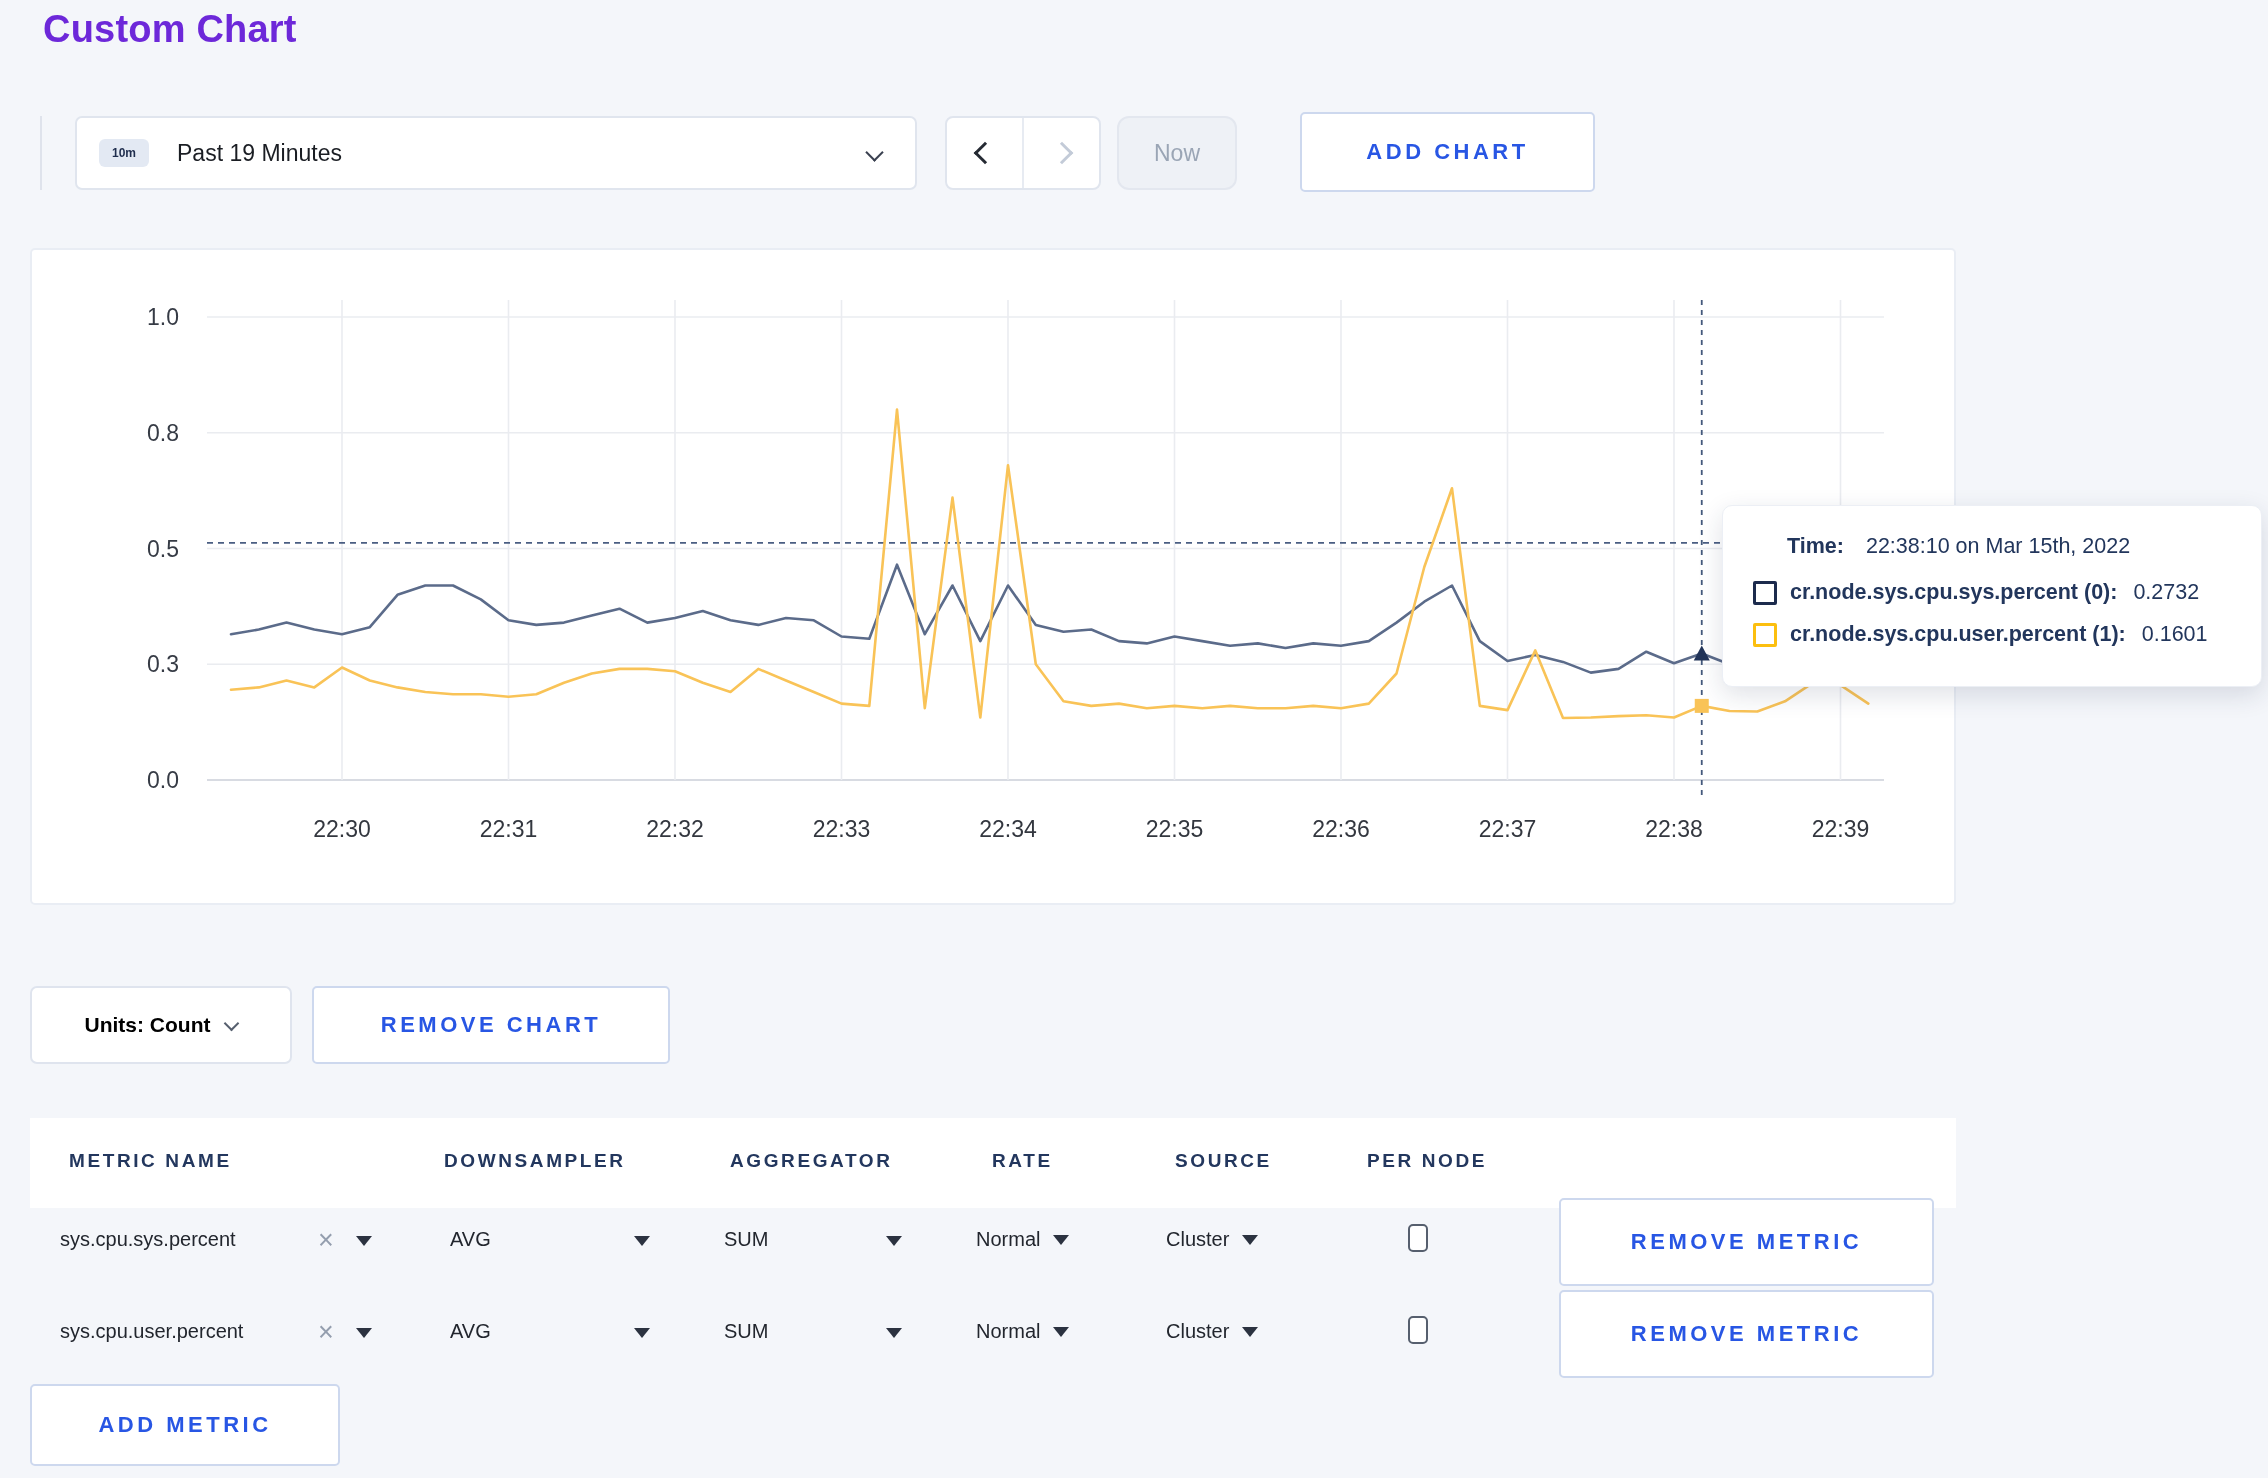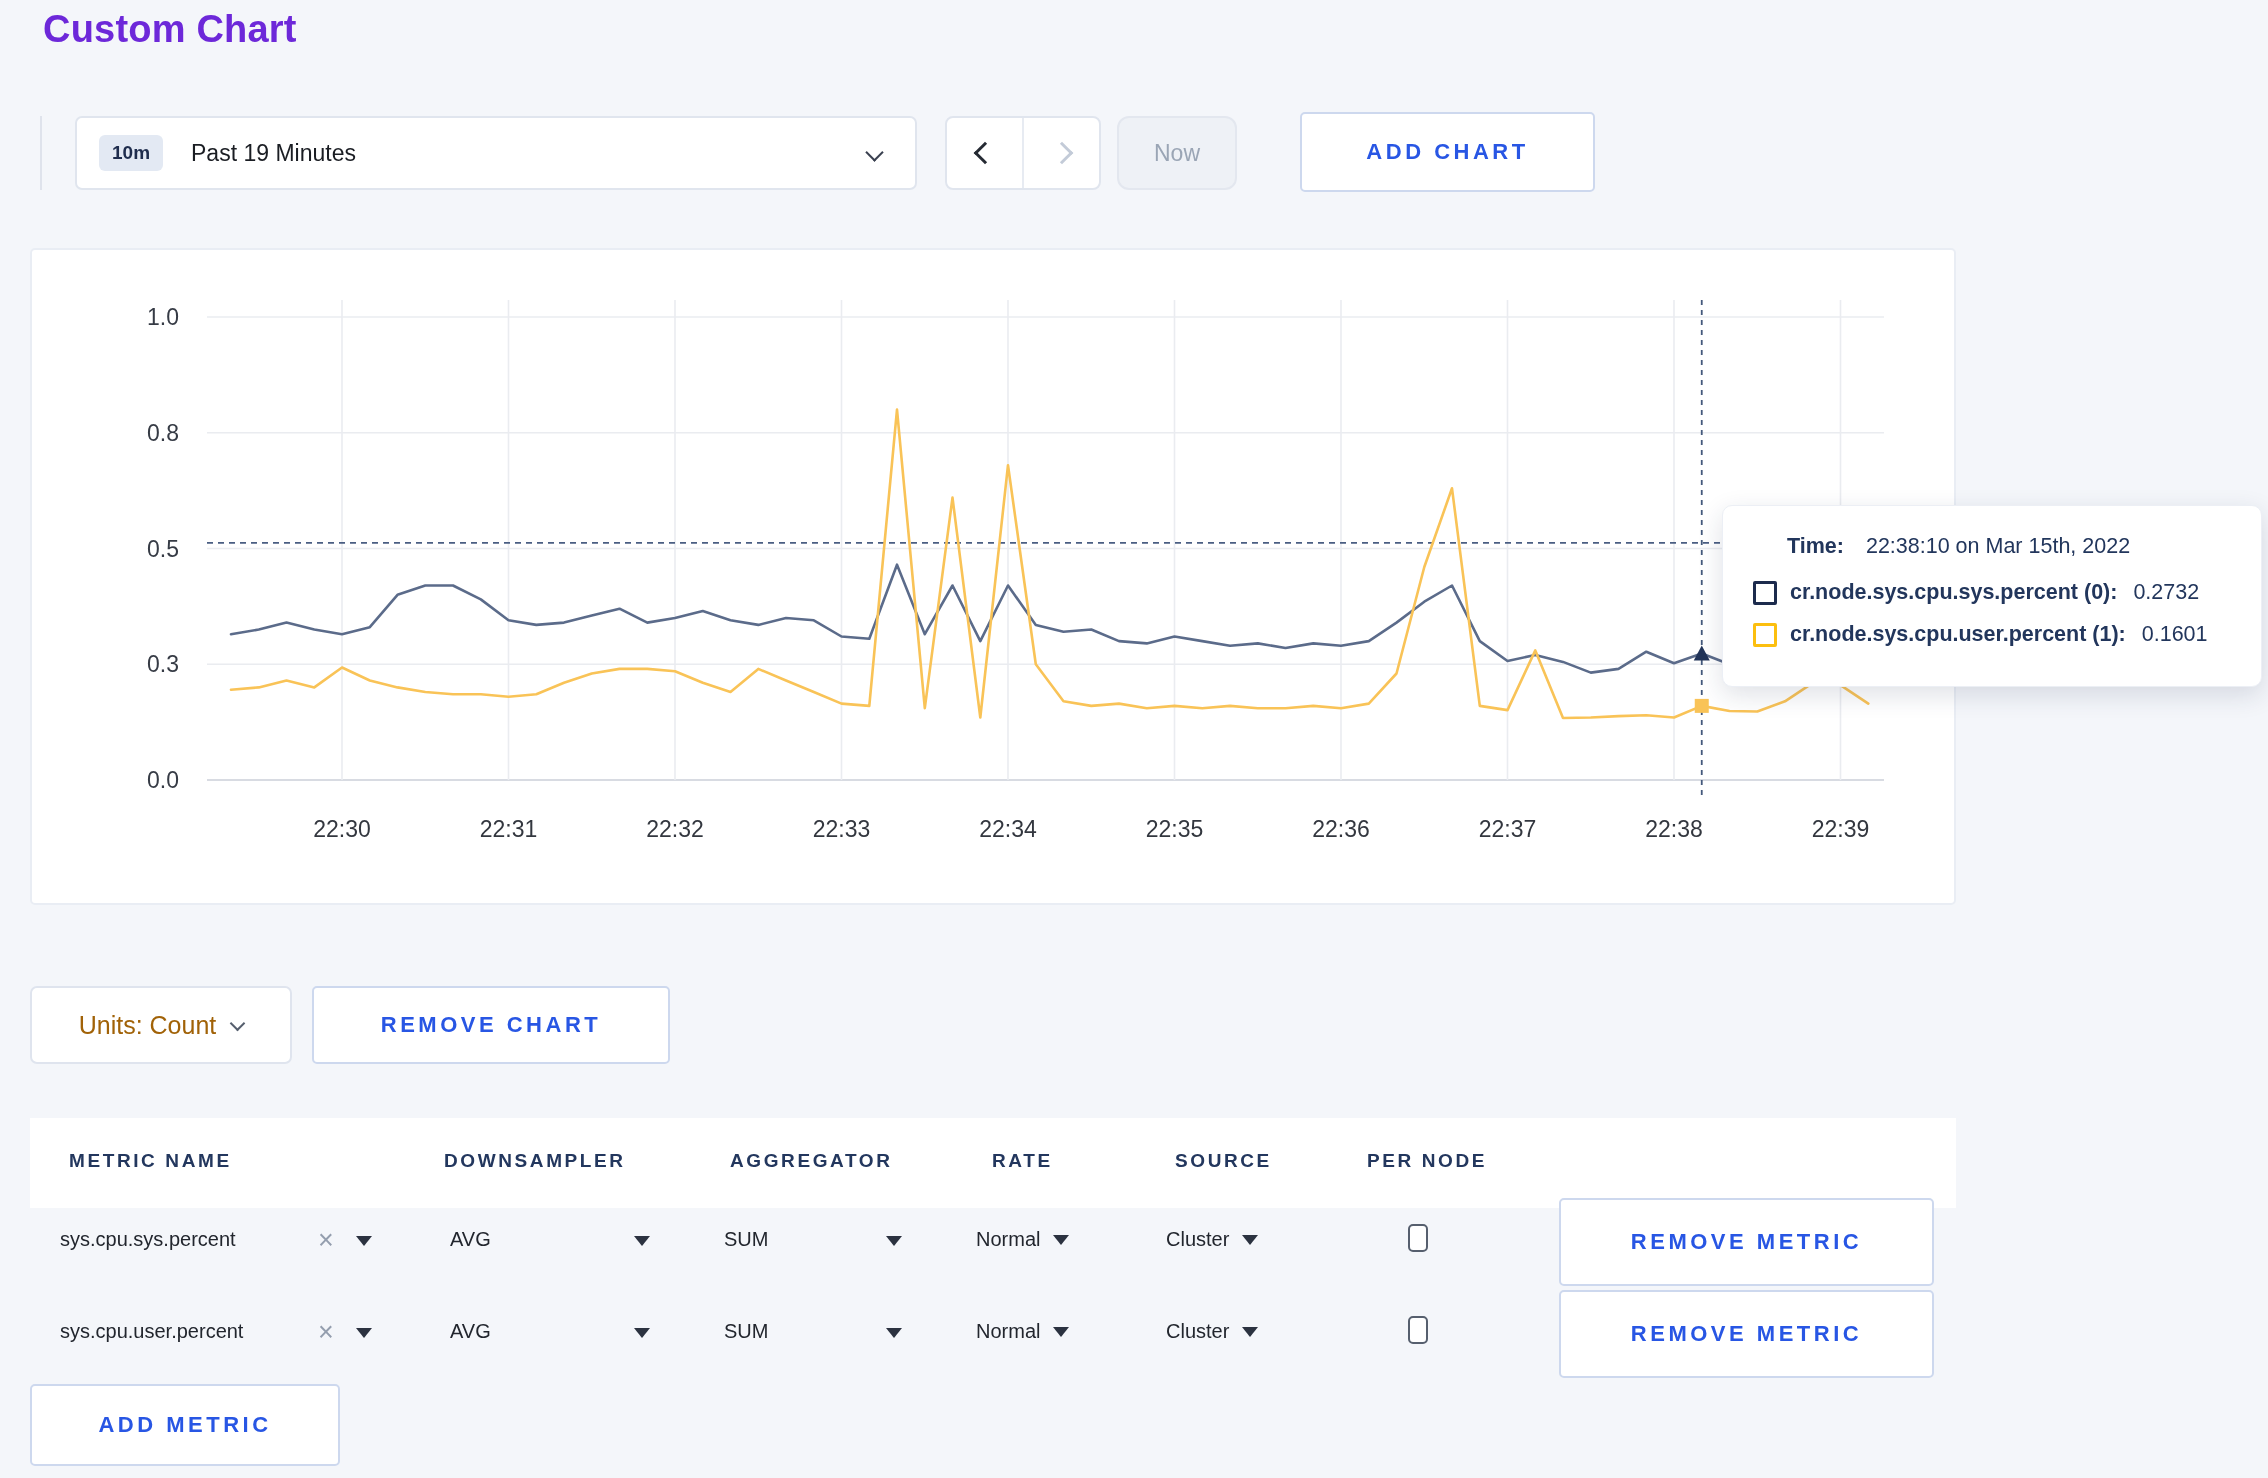--- a/index.html
+++ b/index.html
@@ -9,21 +9,21 @@
   .abs{position:absolute;}
 
   
   .page-title{left:43px;top:8px;font-size:38px;font-weight:700;color:#6d28d9;letter-spacing:.2px;}
 
   
   .toolbar-divider{left:40px;top:116px;width:2px;height:74px;background:#dfe3ec;}
   .time-dropdown{left:75px;top:116px;width:842px;height:74px;background:#fff;border:2px solid #e0e5ee;
     border-radius:7px;box-sizing:border-box;display:flex;align-items:center;cursor:pointer;}
   .time-badge{margin-left:22px;background:#e3e9f3;border-radius:6px;padding:7px 13px;
-    font-size:19px;font-weight:700;color:#1f2d4d;}
+    font-size:12px;font-weight:700;color:#1f2d4d;}
   .time-label{margin-left:28px;font-size:23px;color:#1a1d23;}
   .chev{display:inline-block;width:11px;height:11px;border-right:2.5px solid #3a4050;border-bottom:2.5px solid #3a4050;}
   .chev-down{transform:rotate(45deg);}
   .chev-left{transform:rotate(135deg);}
   .chev-right{transform:rotate(-45deg);}
   .time-caret{position:absolute;right:34px;top:28px;}
 
   .nav-group{left:945px;top:116px;width:156px;height:74px;background:#fff;border:2px solid #e0e5ee;
     border-radius:8px;box-sizing:border-box;display:flex;}
   .nav-btn{flex:1;display:flex;align-items:center;justify-content:center;cursor:pointer;}
@@ -51,21 +51,21 @@
     padding:28px 30px 24px 30px;color:#22365c;font-size:21.5px;z-index:5;}
   .tt-time{margin-left:34px;margin-bottom:21px;}
   .tt-row{display:flex;align-items:center;margin-bottom:17px;}
   .tt-label{font-weight:700;}
   .tt-value{margin-left:16px;}
   .tt-swatch{width:18px;height:18px;border:3.5px solid #000;border-radius:2px;margin-right:13px;flex:0 0 auto;}
 
   
   .units-box{left:30px;top:986px;width:262px;height:78px;background:#fff;border:2px solid #dfe4ee;
     border-radius:7px;box-sizing:border-box;display:flex;align-items:center;justify-content:center;cursor:pointer;}
-  .units-label{font-size:25px;font-weight:400;color:#a16207;}
+  .units-label{font-size:21px;font-weight:700;color:#000000;}
   .units-caret{margin-left:16px;width:9px;height:9px;border-width:2px;border-color:#565f6e;margin-top:-4px;}
   .remove-chart-btn{left:312px;top:986px;width:358px;height:78px;}
 
   
   .table-header{left:30px;top:1118px;width:1926px;height:90px;background:#fff;}
   .th-label{position:absolute;top:32px;font-size:19px;font-weight:700;letter-spacing:2.6px;color:#23375e;}
 
   .cell-text{font-size:20px;color:#22262e;}
   .x-icon{font-size:27px;color:#949eae;cursor:pointer;line-height:1;}
   .tri-down{width:0;height:0;border-left:8px solid transparent;border-right:8px solid transparent;

